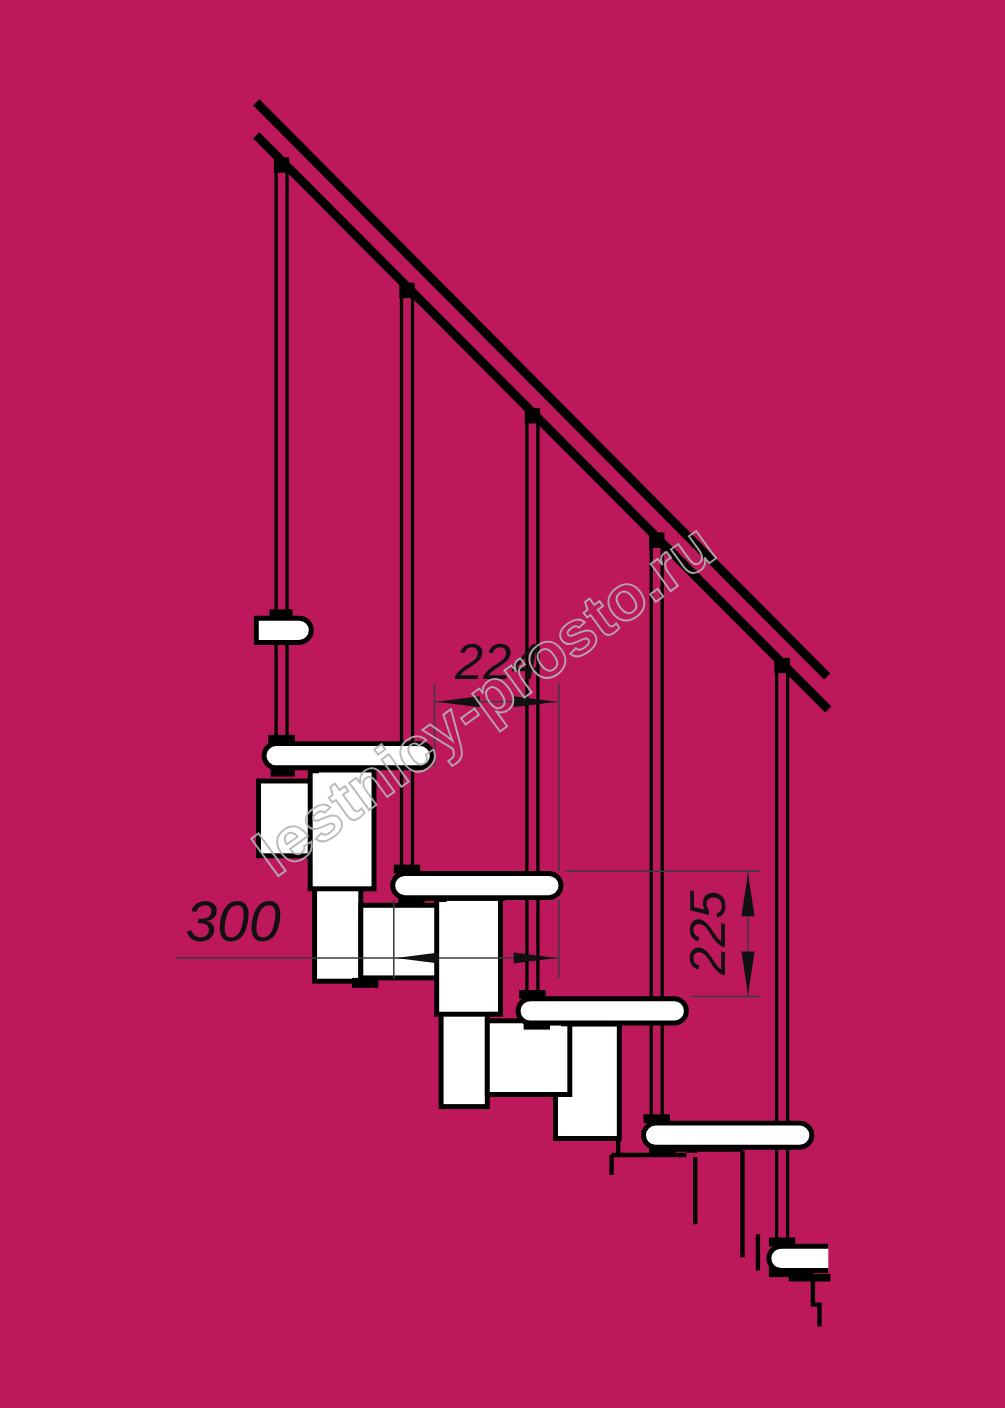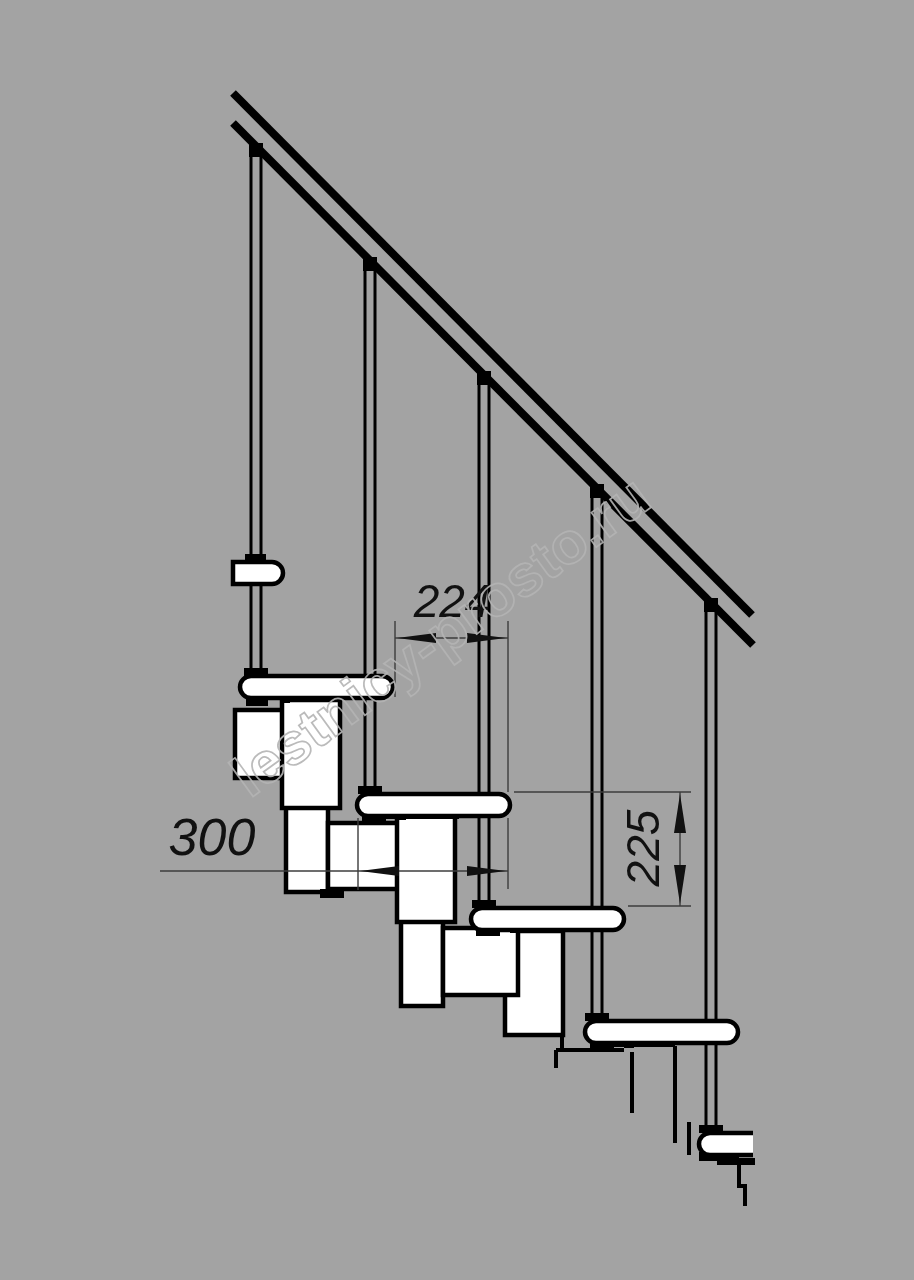--- a/index.html
+++ b/index.html
@@ -8,21 +8,21 @@
     background: #ffffff;
     width: 914px;
     height: 1280px;
     overflow: hidden;
     font-family: "Liberation Sans", sans-serif;
   }
   .canvas {
     position: relative;
     width: 914px;
     height: 1280px;
-    background: #a3a3a3;
+    background: #be185d;
   }
   svg { display: block; }
   .outline { stroke: #000000; stroke-width: 4.5; fill: #ffffff; }
   .outline-thin { stroke: #000000; stroke-width: 4; fill: none; }
   .black { fill: #000000; stroke: none; }
   .baluster { stroke: #000000; stroke-width: 3; }
   .rail { stroke: #000000; stroke-width: 8; }
   .dim-line { stroke: #3c3c3c; stroke-width: 1.4; fill: none; }
   .dim-arrow { fill: #111111; stroke: none; }
   .dim-text {

